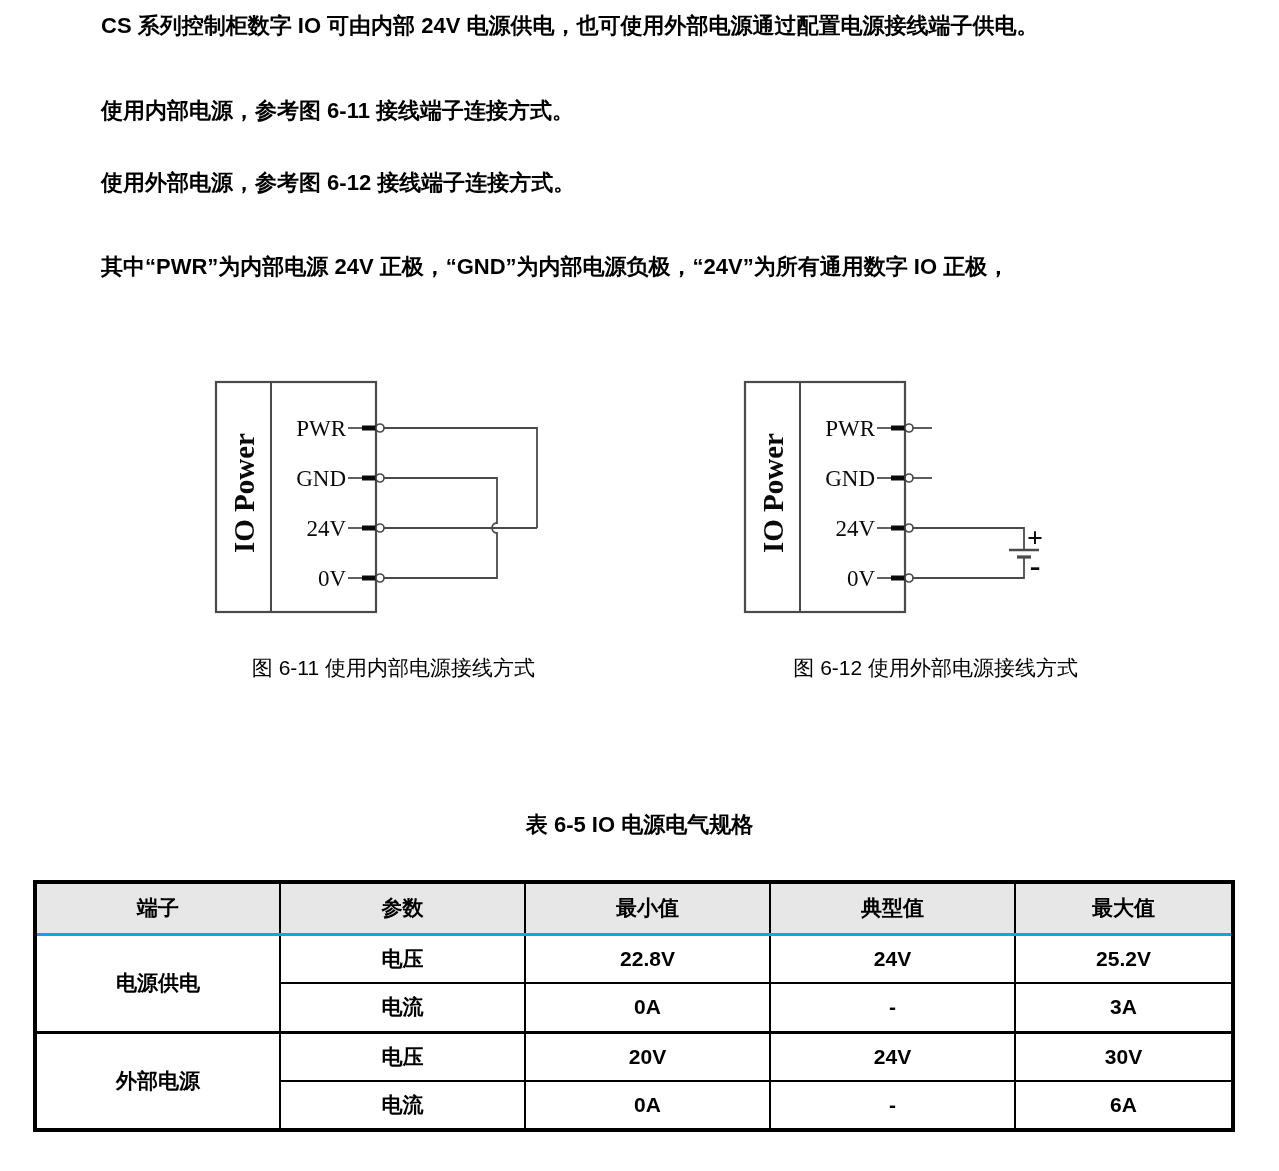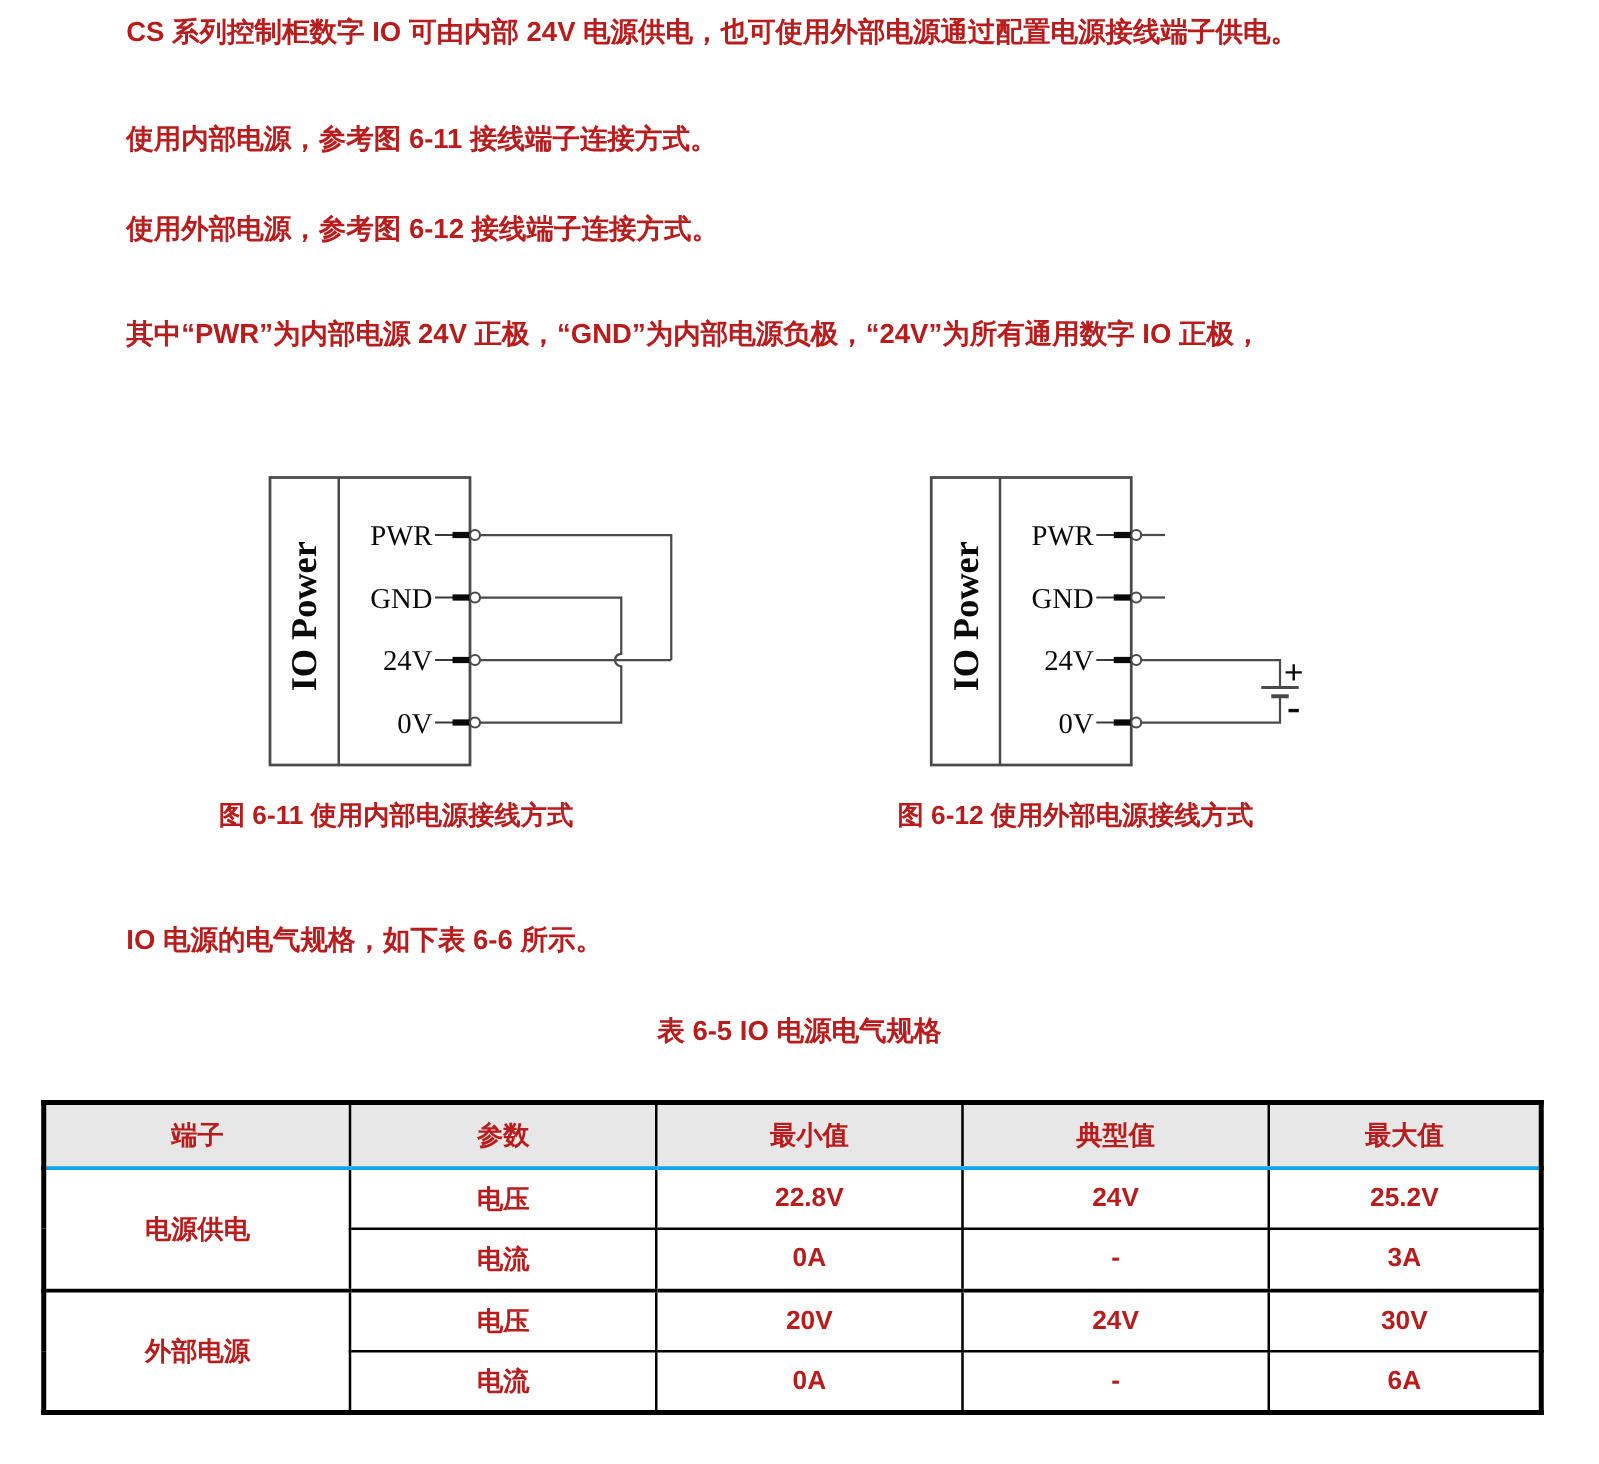--- a/index.html
+++ b/index.html
@@ -2,42 +2,42 @@
 <html><head>
 <meta charset="utf-8">
 <style>
   * { margin:0; padding:0; box-sizing:border-box; }
   html,body { background:#ffffff; }
   .page {
     position:relative;
     width:1279px; height:1171px;
     background:#ffffff;
     font-family:"Liberation Sans", sans-serif;
-    color:#b91c1c;
+    color:#000000;
     overflow:hidden;
   }
   .para {
     position:absolute;
     left:63px; width:1160px;
     font-size:22px; font-weight:700;
     line-height:30px; white-space:nowrap;
   }
   .indent { text-indent:38px; }
   .p1 { top:11px; }
   .p2 { top:96px; }
   .p3 { top:168px; }
   .p4a { top:252px; }
   .p4b { top:297px; }
   .p5 { top:737px; }
   .fig { position:absolute; top:375px; }
   .fig1 { left:200px; }
   .fig2 { left:729px; }
   .caption {
-    position:absolute; top:638px; width:360px;
-    font-size:21px; font-weight:700; text-align:left;
+    position:absolute; top:654px; width:360px;
+    font-size:21px; font-weight:400; text-align:right;
     white-space:nowrap;
   }
   .cap1 { left:175px; }
   .cap2 { left:718px; }
   .table-title {
     position:absolute; top:810px; left:0; width:1279px;
     text-align:center; font-size:22px; font-weight:700;
   }
   table.spec {
     position:absolute; left:33px; top:880px;
@@ -164,21 +164,20 @@
       <text class="term-label" x="146" y="211" text-anchor="end">0V</text>
       <line class="leader" x1="148" y1="203" x2="164" y2="203"></line>
       <line class="pin" x1="162" y1="203" x2="176" y2="203"></line>
       <circle class="node" cx="180" cy="203" r="4"></circle>
     </g>
   </svg>
 
   <div class="caption cap1">图 6-11 使用内部电源接线方式</div>
   <div class="caption cap2">图 6-12 使用外部电源接线方式</div>
 
-  <div class="para indent p5">IO 电源的电气规格，如下表 6-6 所示。</div>
 
   <div class="table-title">表 6-5 IO 电源电气规格</div>
 
   <table class="spec">
     <colgroup>
       <col style="width:245px">
         <col style="width:245px">
         <col style="width:245px">
         <col style="width:245px">
         <col style="width:218px">

